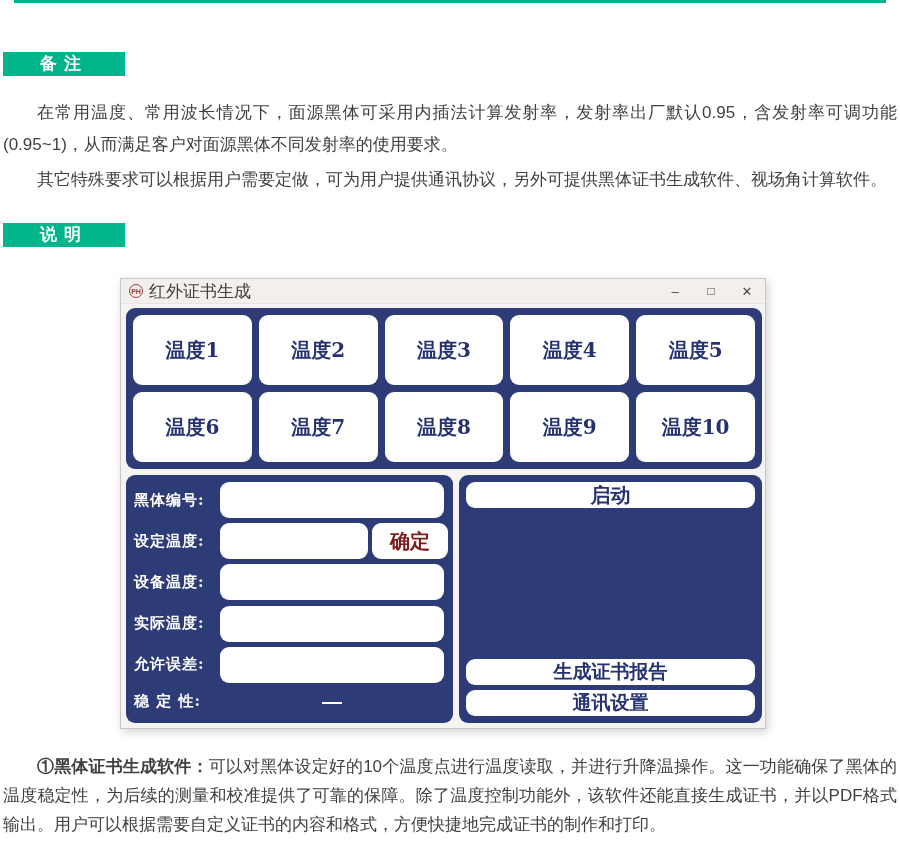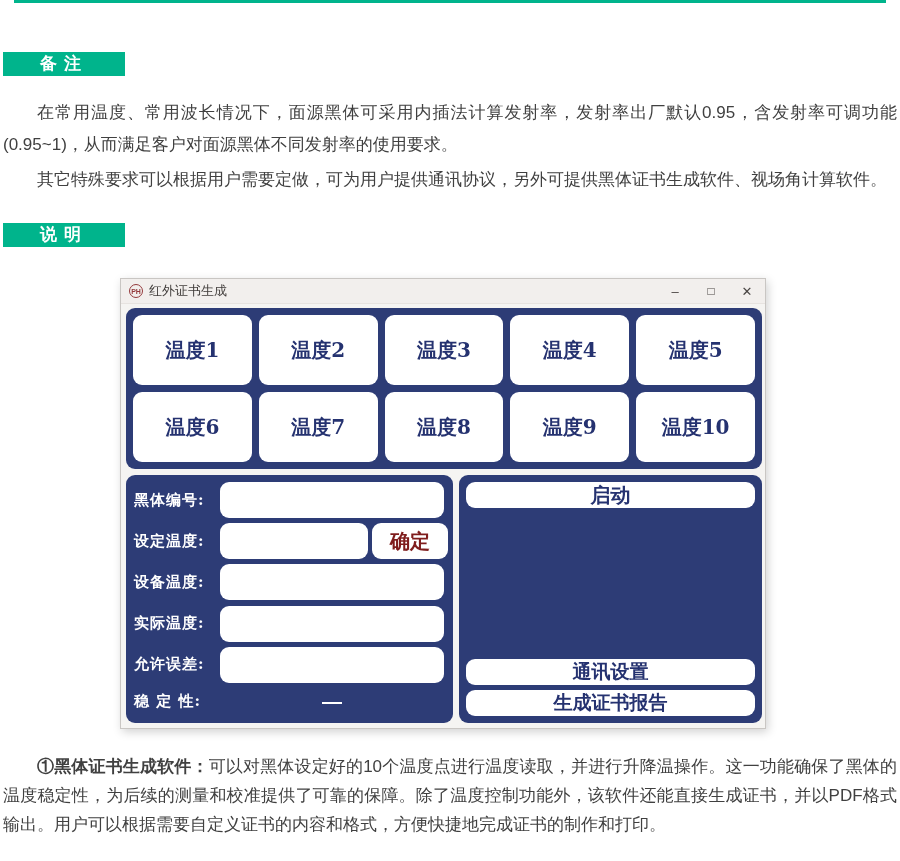--- a/index.html
+++ b/index.html
@@ -34,21 +34,21 @@
   }
   .titlebar{
     height:25px;background:#f2efed;display:flex;align-items:center;
     border-bottom:1px solid #e7e3e0;box-sizing:border-box;padding-left:8px;
   }
   .app-icon{
     width:14px;height:14px;border:1px solid #943a3c;border-radius:50%;
     color:#943a3c;font-size:7px;font-weight:bold;display:flex;align-items:center;justify-content:center;
     box-sizing:border-box;flex:0 0 auto;
   }
-  .win-title{font-size:13px;color:#403c3a;margin-left:6px;flex:1 1 auto;}
+  .win-title{font-size:17px;color:#403c3a;margin-left:6px;flex:1 1 auto;}
   .win-btn{
     width:36px;height:25px;display:flex;align-items:center;justify-content:center;
     font-size:13px;color:#4a4644;cursor:default;
   }
   .win-btn.max{font-size:12px;}
 
   .serifcn{font-family:"DejaVu Serif", serif;}
 
   
   .temp-panel{
@@ -158,20 +158,20 @@
     </div>
     <div class="form-row stability-row">
       <span class="lbl serifcn">稳 定 性:</span>
       <span class="stability-val">—</span>
     </div>
   </div>
 
   <div class="action-panel">
     <button class="action-btn serifcn" style="font-size:20px;">启动</button>
     <div class="action-spacer"></div>
+    <button class="action-btn serifcn">生成证书报告</button>
     <button class="action-btn serifcn">通讯设置</button>
-    <button class="action-btn serifcn">生成证书报告</button>
   </div>
 </div>
 
 <div id="footer-note" class="para-block">
   <p><b>①黑体证书生成软件：</b><span>可以对黑体设定好的10个温度点进行温度读取，并进行升降温操作。这一功能确保了黑体的温度稳定性，为后续的测量和校准提供了可靠的保障。除了温度控制功能外，该软件还能直接生成证书，并以PDF格式输出。用户可以根据需要自定义证书的内容和格式，方便快捷地完成证书的制作和打印。</span></p>
 </div>
 
 </body></html>

